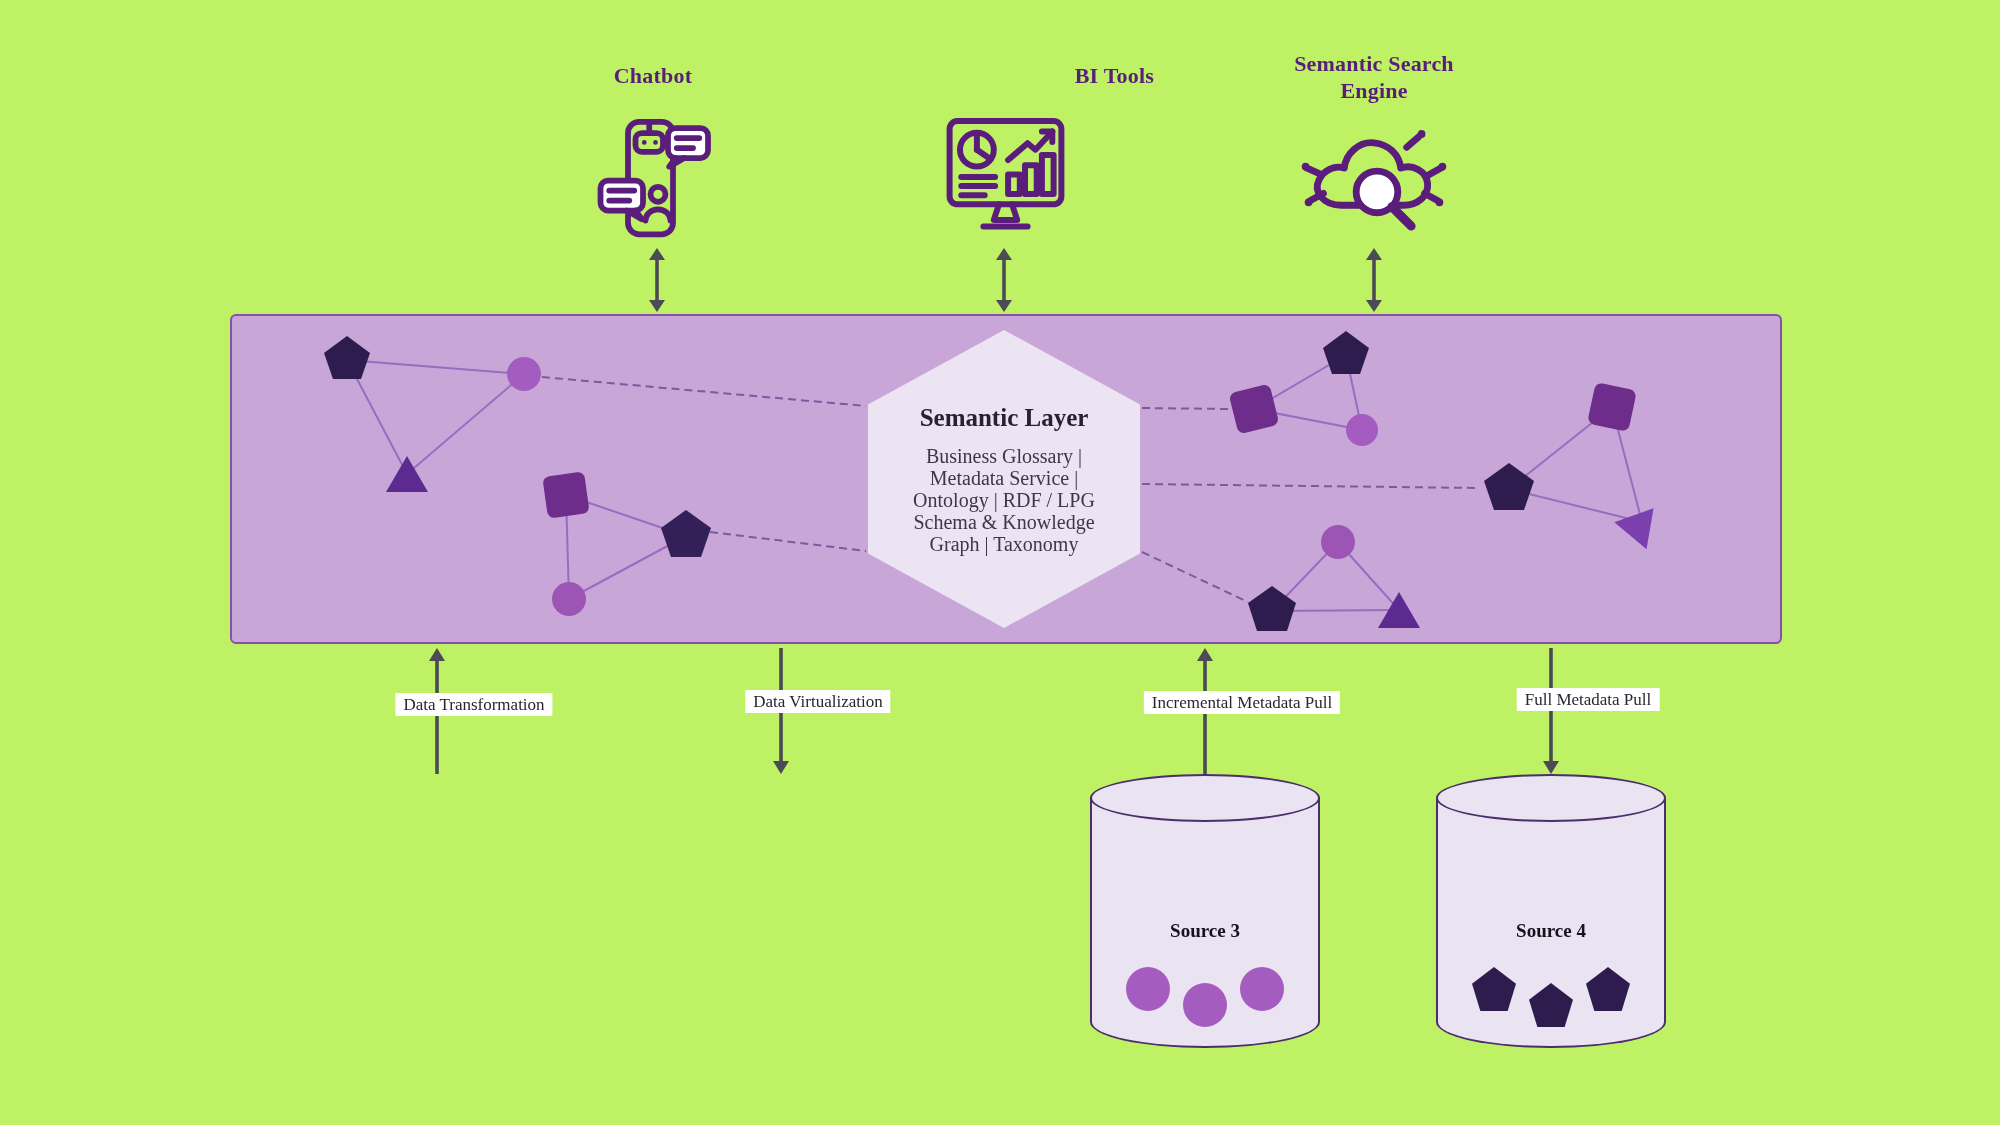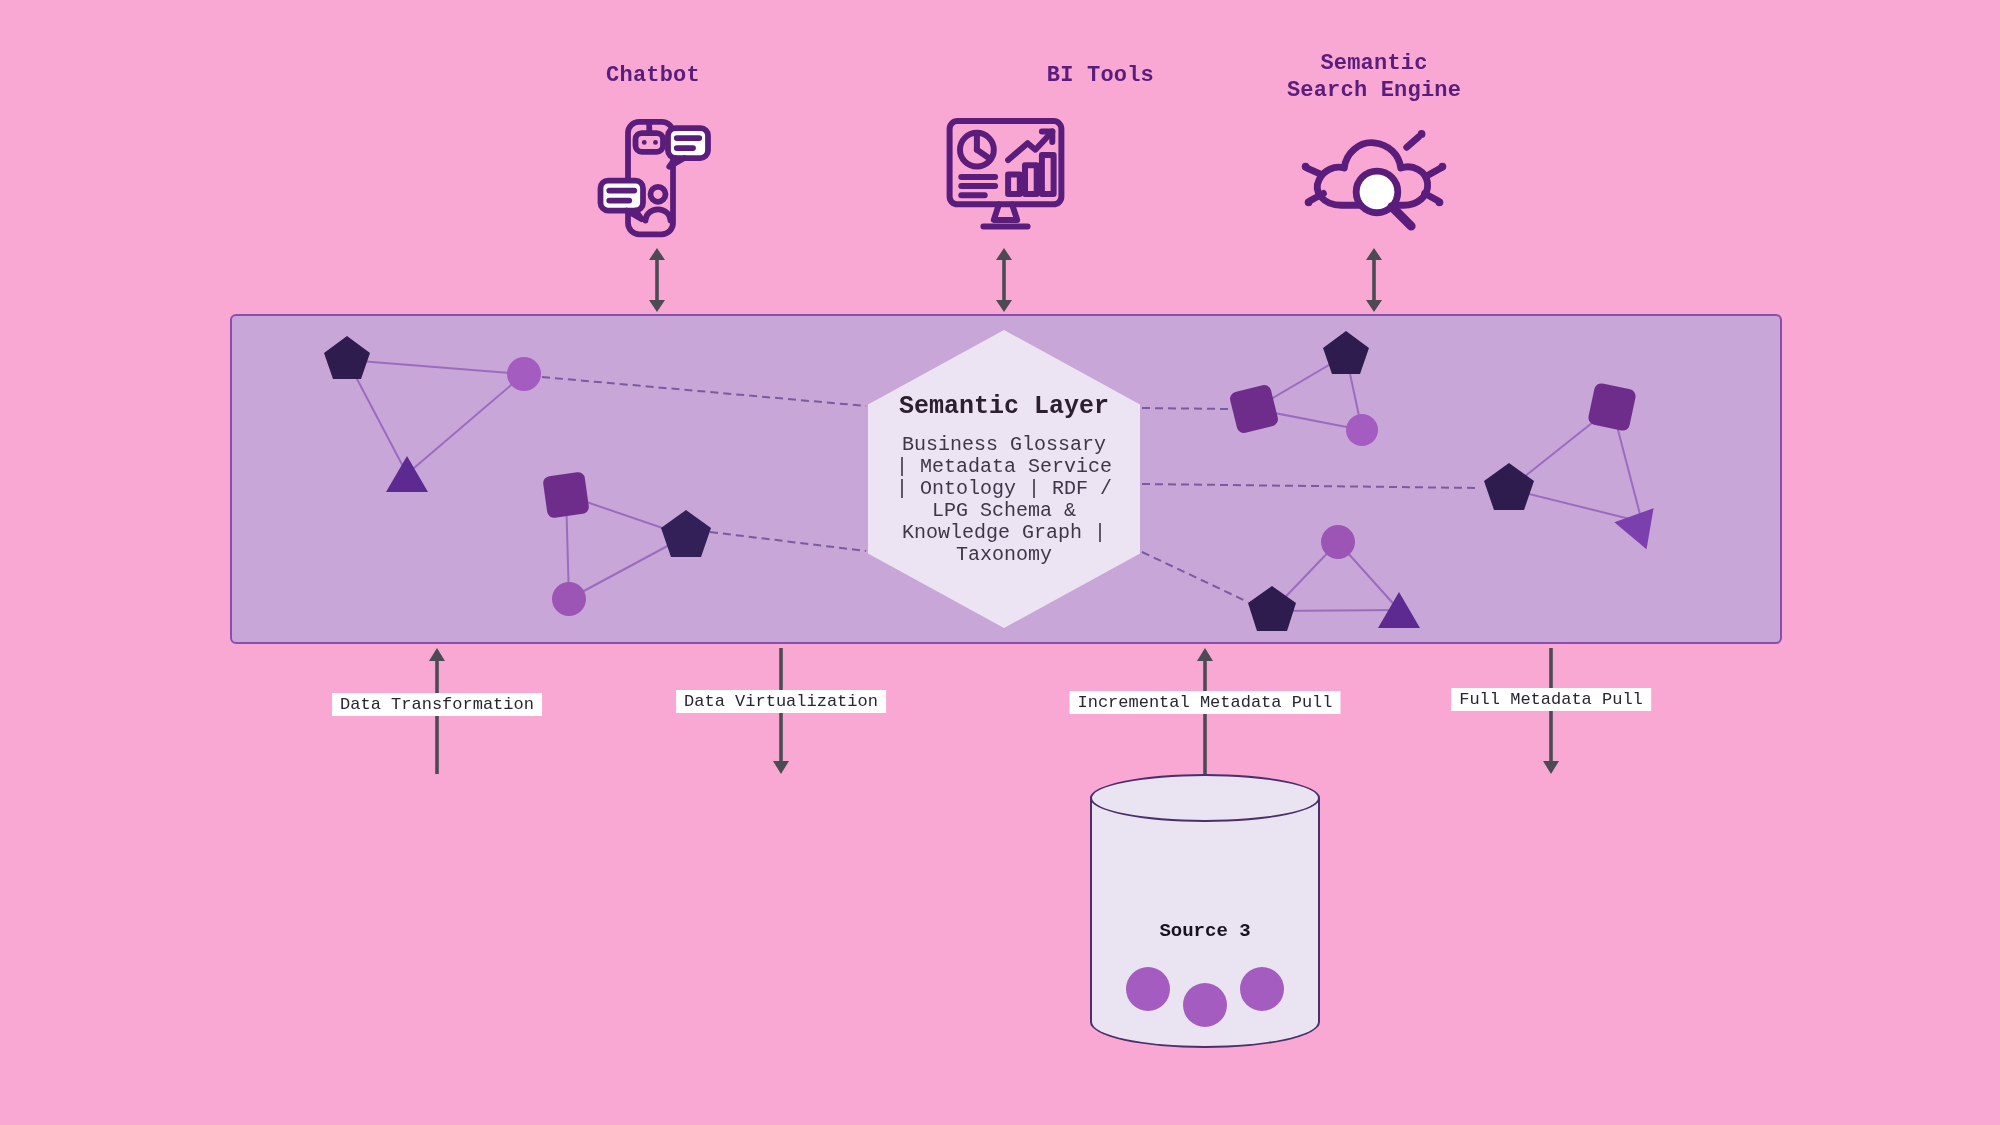--- a/index.html
+++ b/index.html
@@ -1,18 +1,18 @@
 <!DOCTYPE html>
 <html style="--accent: #5a1d7c; --band-fill: #c9a6d8; --band-border: #8a4fae; --hex-fill: #ece4f3; --title-text: #2b2030; --body-text: #3f3747; --label-text: #2a2533; --arrow: #4c4a54; --cylinder-fill: #eae3f2; --cylinder-border: #4a2f6b; --shape-dark: #2e1c4e; --shape-purple: #5c2a91; --shape-plum: #6e2d8a; --shape-orchid: #a45cc0; --edge-line: #9a6cc0; --dashed-line: #7a5b9d;"><head>
 <meta charset="utf-8">
 <style>
   html,body { margin:0; padding:0; background:#ffffff; }
   .canvas {
-    position:relative; width:2000px; height:1125px; background:#f9a8d4;
-    font-family:Liberation Mono, monospace; overflow:hidden;
+    position:relative; width:2000px; height:1125px; background:#bef264;
+    font-family:Liberation Serif, serif; overflow:hidden;
   }
   
   .consumer-label {
     position:absolute; text-align:center; font-weight:bold; font-size:22px;
     line-height:27px; color:var(--accent,#5a1d7c); letter-spacing:.2px;
   }
   .icon-svg { position:absolute; stroke:var(--accent,#5a1d7c); fill:none;
     stroke-width:4.6; stroke-linecap:round; stroke-linejoin:round; }
   .icon-svg .dot { fill:var(--accent,#5a1d7c); stroke:none; }
   .icon-svg .whitefill { fill:#ffffff; }
@@ -33,21 +33,21 @@
     background:var(--hex-fill,#ece4f3);
     clip-path:polygon(50% 0,100% 25%,100% 75%,50% 100%,0 75%,0 25%);
     display:flex; flex-direction:column; align-items:center; justify-content:center;
     gap:13px; text-align:center;
   }
   .hex-title { font-size:25px; font-weight:bold; color:var(--title-text,#2b2030); }
   .hex-desc { width:226px; font-size:20px; line-height:22px; color:var(--body-text,#3f3747); }
   
   .conn-label {
     position:absolute; transform:translateX(-50%); font-size:17px;
-    color:var(--label-text,#2a2533); white-space:nowrap; z-index:3;
+    color:var(--label-text,#2a2533); white-space:nowrap; z-index:3;margin-left:37px;
   }
   .conn-label span { background:#ffffff; padding:2px 8px; }
   
   .cylinder { position:absolute; width:230px; height:274px; }
   .cyl-top {
     position:absolute; left:0; top:0; width:100%; height:48px; border-radius:50%;
     background:var(--cylinder-fill,#eae3f2); border:2px solid var(--cylinder-border,#4a2f6b);
     box-sizing:border-box; z-index:2;
   }
   .cyl-body {
@@ -240,14 +240,24 @@
     <div class="cyl-body"></div>
     <div class="cyl-top"></div>
     <div class="src-label">Source 3</div>
     <div class="shape-row">
       <div class="shape ci"></div>
       <div class="shape ci mid"></div>
       <div class="shape ci"></div>
     </div>
   </div>
 
+  <div class="cylinder" style="left:1436px; top:774px;">
+    <div class="cyl-body"></div>
+    <div class="cyl-top"></div>
+    <div class="src-label">Source 4</div>
+    <div class="shape-row">
+      <div class="shape pe"></div>
+      <div class="shape pe mid"></div>
+      <div class="shape pe"></div>
+    </div>
+  </div>
 
 </div>
 
 </body></html>

